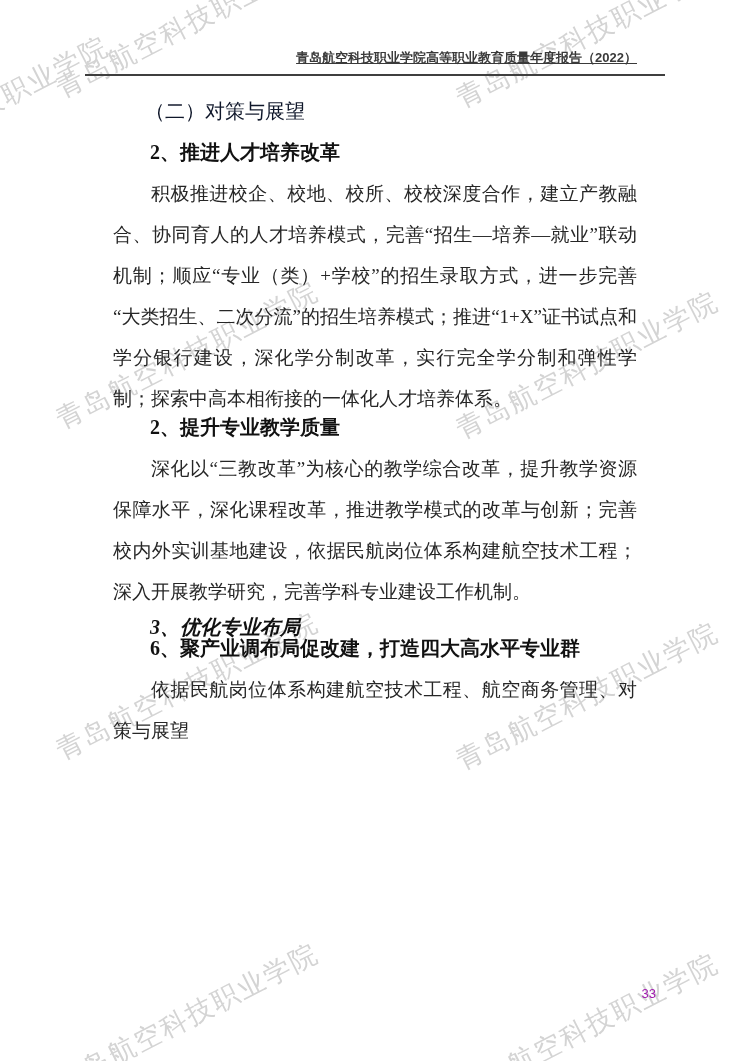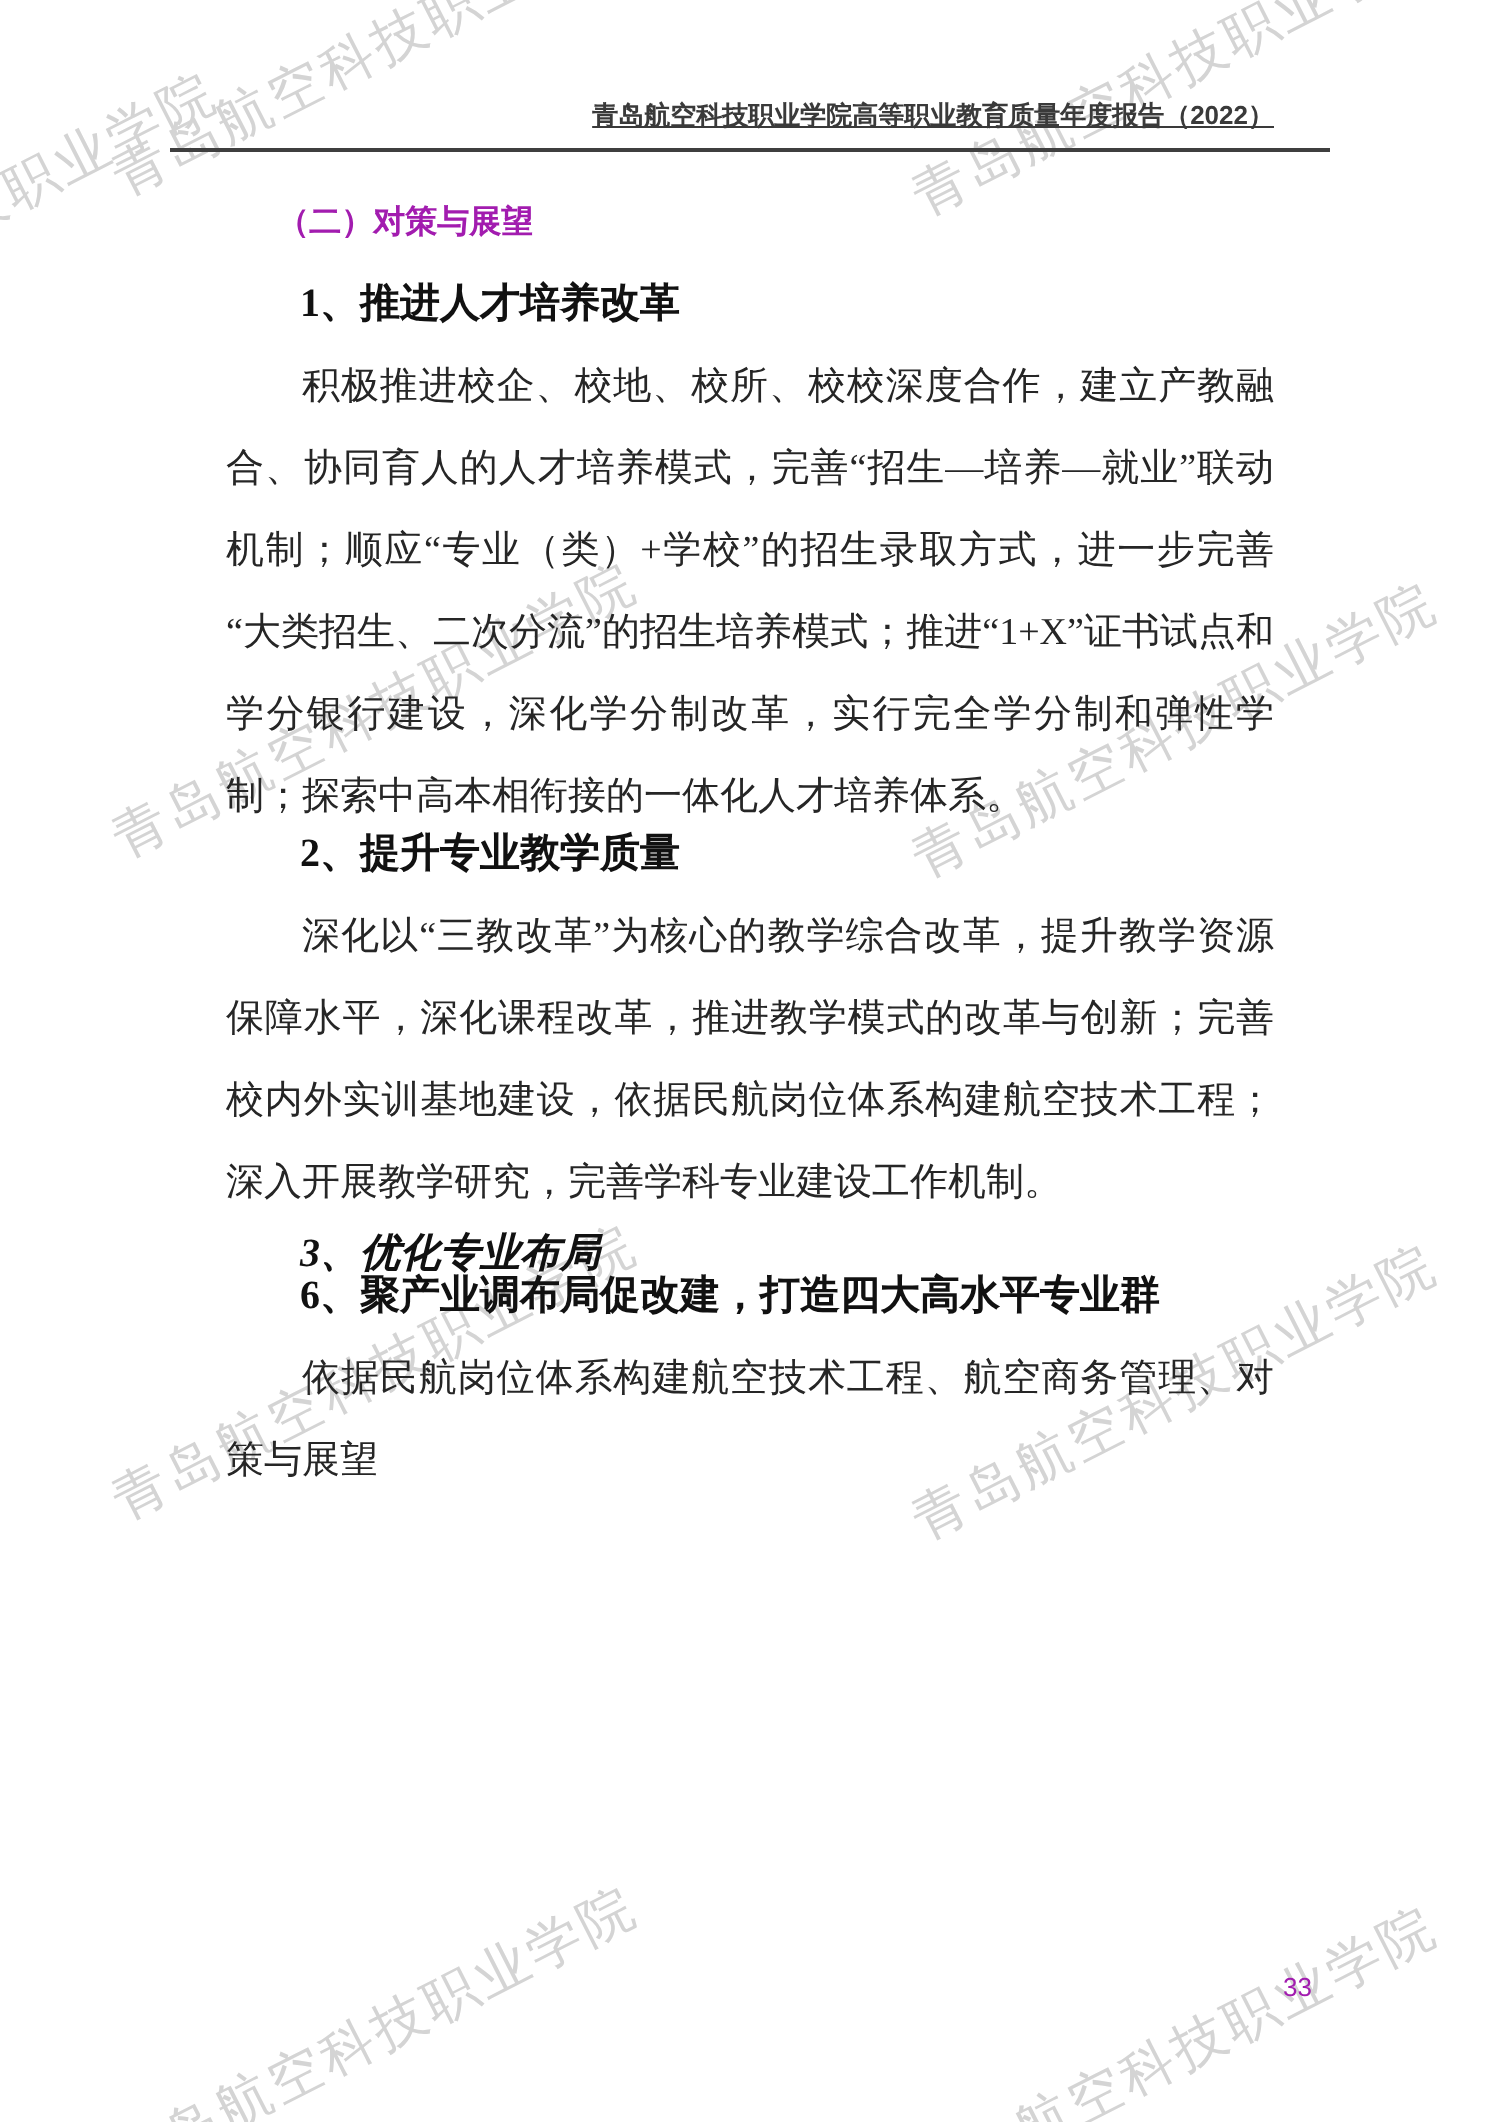--- a/index.html
+++ b/index.html
@@ -54,24 +54,24 @@
   .body-text {
     margin: 0 113px;
     font-size: 19px;
     line-height: 41px;
     color: #262626;
     text-align: justify;
   }
   .body-text h2 {
     margin-top: 15px;
     font-family: "Liberation Sans", "DejaVu Sans", sans-serif;
-    font-size: 16px;
-    font-weight: bold;
+    font-size: 20px;
+    font-weight: normal;
     line-height: 41px;
-    color: #a21caf;
+    color: #0f172a;
     text-indent: 1.6em;
     text-align: left;
   }
   .body-text h3 {
     font-size: 20px;
     font-weight: bold;
     line-height: 41px;
     color: #111111;
     text-indent: 1.85em;
     text-align: left;
@@ -110,21 +110,21 @@
 
   <div class="doc">
 
     <div class="running-header">青岛航空科技职业学院高等职业教育质量年度报告（2022）</div>
     <div class="header-rule"></div>
 
     <div class="body-text">
 
       <h2>（二）对策与展望</h2>
 
-      <h3>1、推进人才培养改革</h3>
+      <h3>2、推进人才培养改革</h3>
       <p>积极推进校企、校地、校所、校校深度合作，建立产教融合、协同育人的人才培养模式，完善“招生—培养—就业”联动机制；顺应“专业（类）+学校”的招生录取方式，进一步完善“大类招生、二次分流”的招生培养模式；推进“1+X”证书试点和学分银行建设，深化学分制改革，实行完全学分制和弹性学制；探索中高本相衔接的一体化人才培养体系。</p>
 
       <h3 class="mt-a">2、提升专业教学质量</h3>
       <p>深化以“三教改革”为核心的教学综合改革，提升教学资源保障水平，深化课程改革，推进教学模式的改革与创新；完善校内外实训基地建设，依据民航岗位体系构建航空技术工程；深入开展教学研究，完善学科专业建设工作机制。</p>
 
       <h3 class="mt-b">3、优化专业布局</h3>
 
       <h3 class="mt-c">6、聚产业调布局促改建，打造四大高水平专业群</h3>
       <p>依据民航岗位体系构建航空技术工程、航空商务管理、对策与展望</p>
 

